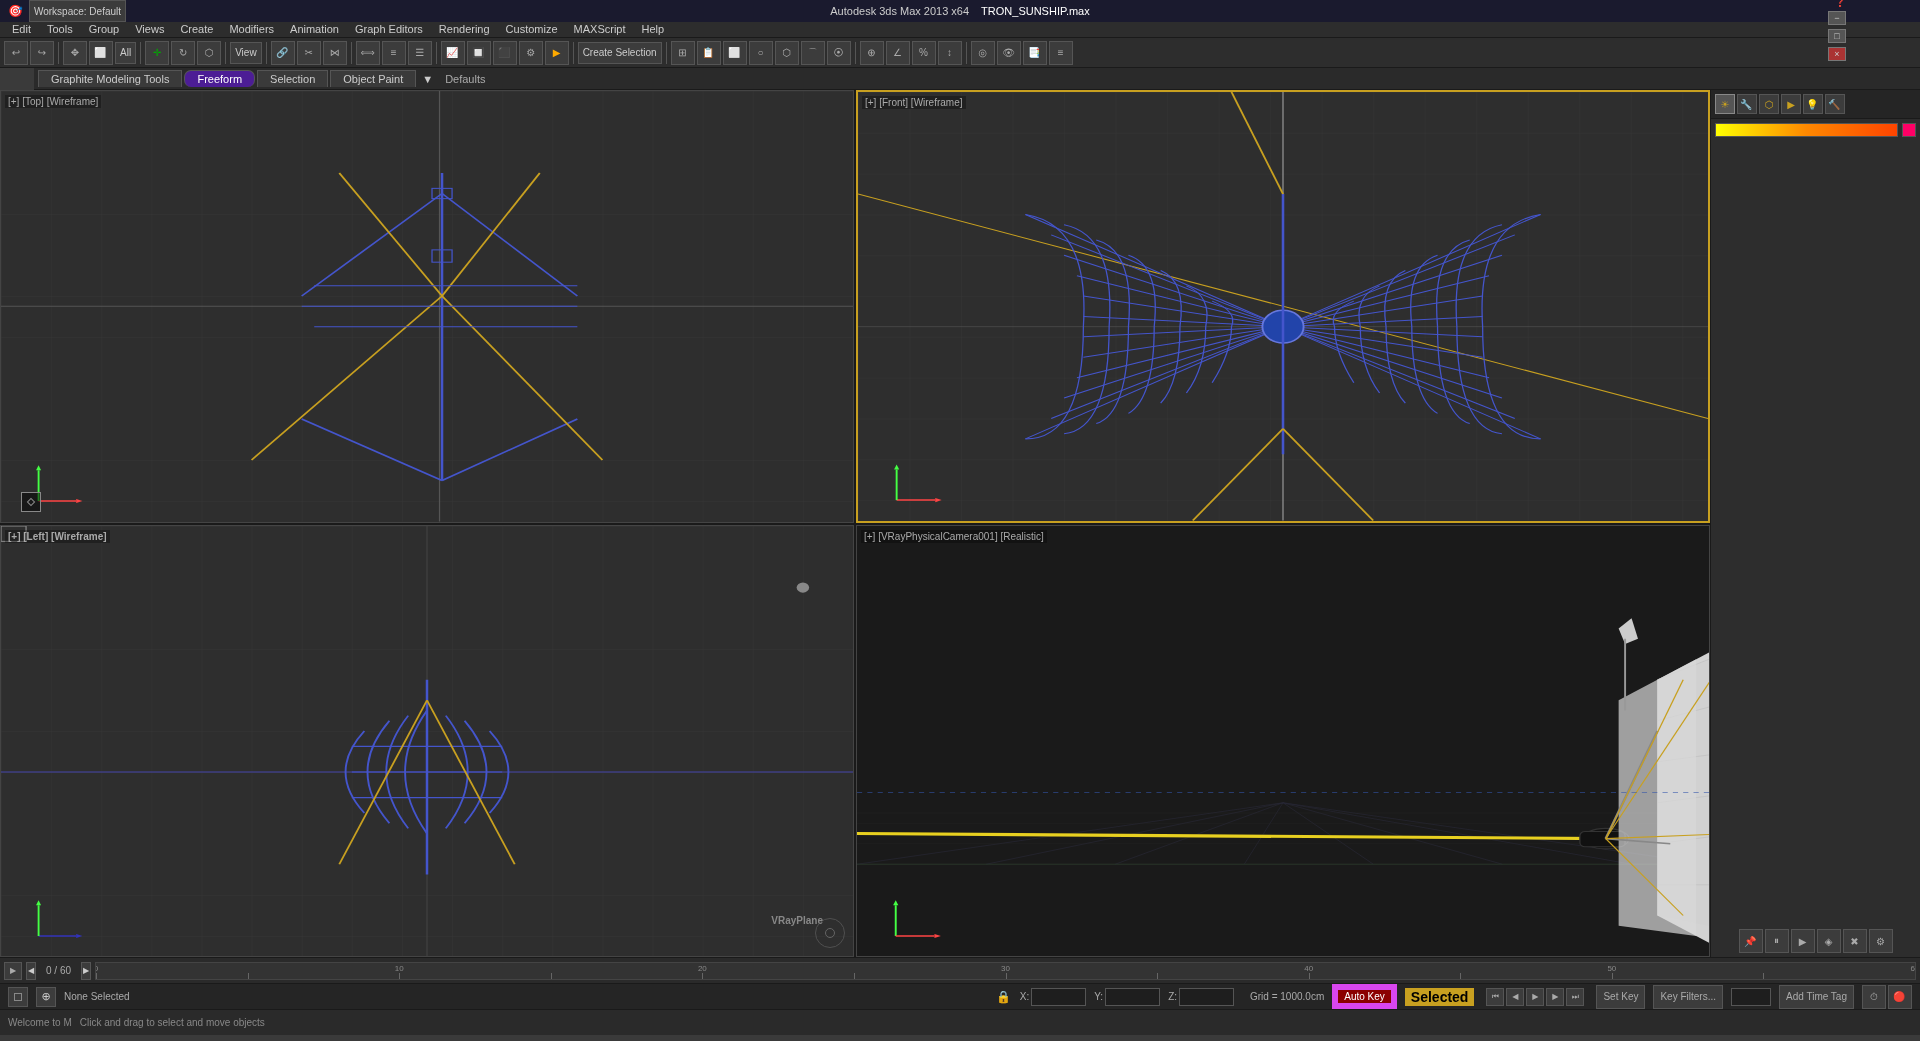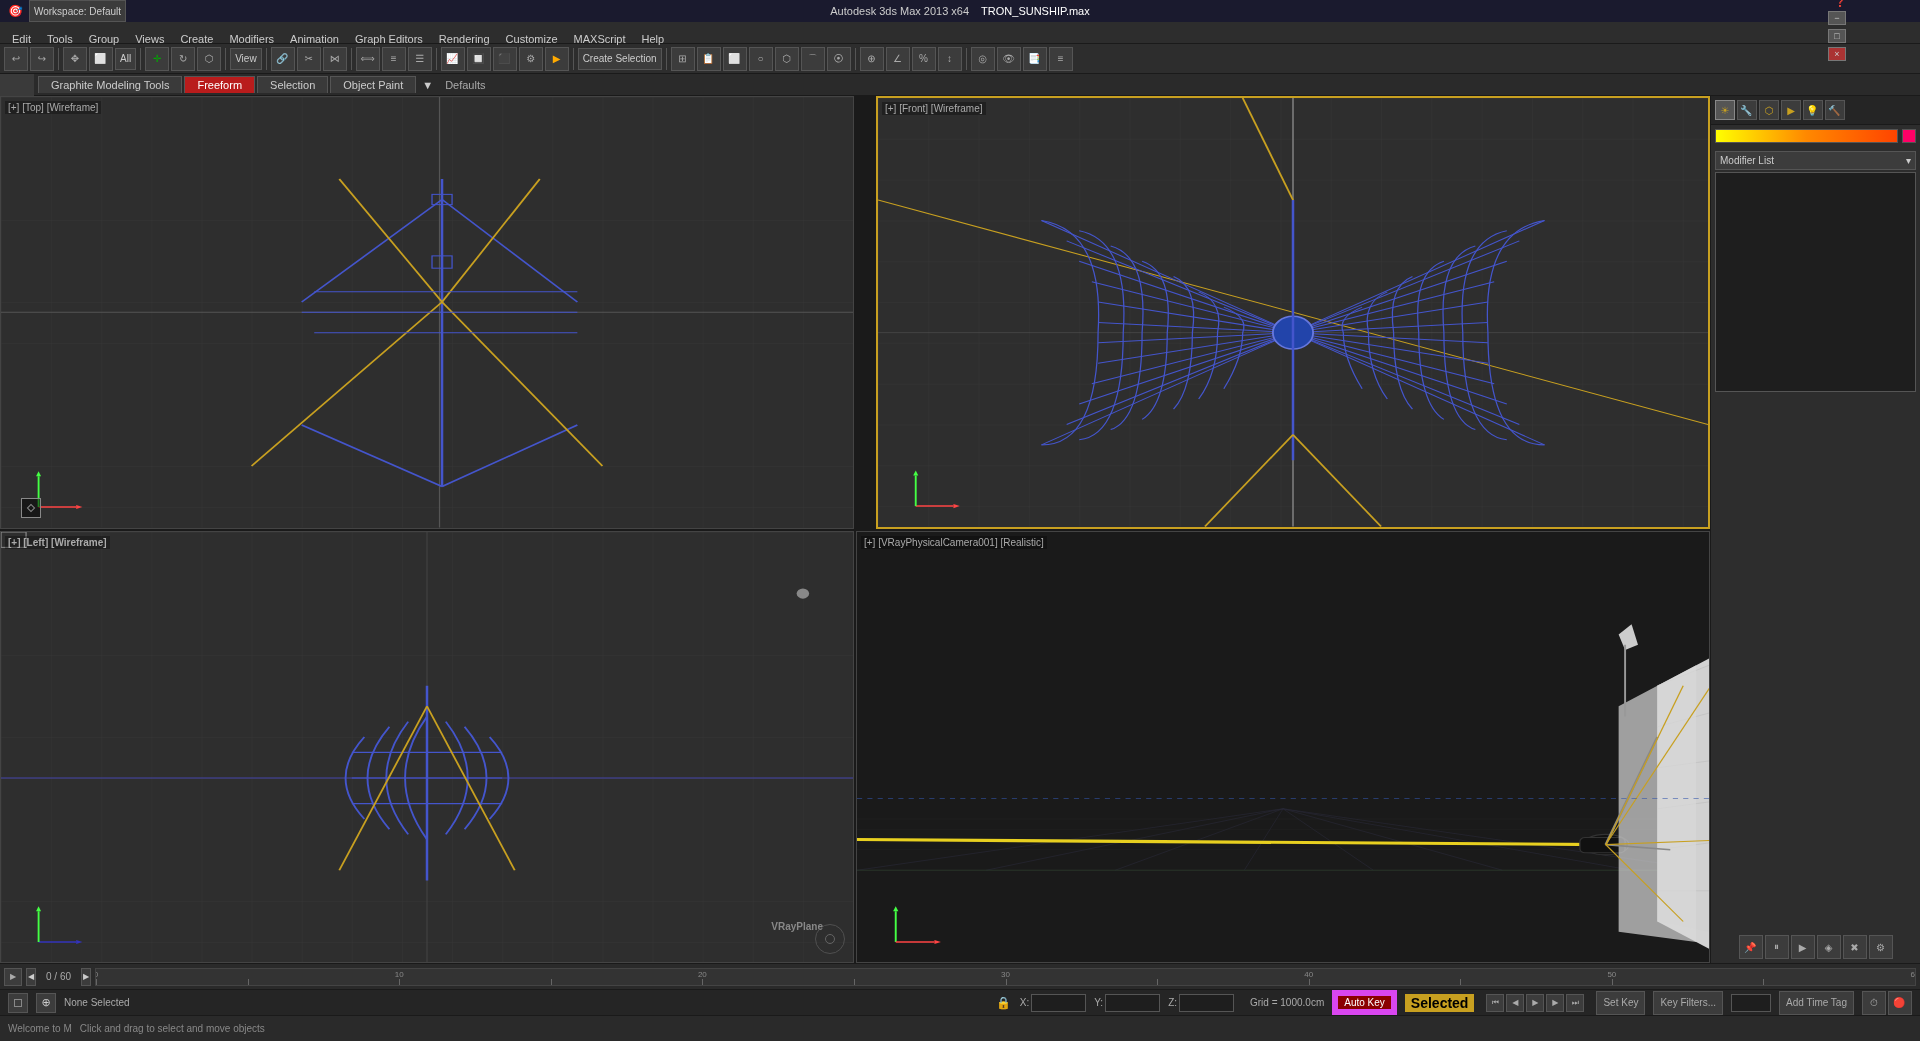--- a/index.html
+++ b/index.html
@@ -51,25 +51,25 @@
       display: inline-flex;
       align-items: center;
       justify-content: center;
       font-size: 9px;
       cursor: pointer;
       color: #ccc;
     }
 
     
     #menu-bar {
-      height: 22px;
+      height: 16px;
       background: #2d2d2d;
       display: flex;
-      align-items: flex-start;
-      padding: 9px 4px;
+      align-items: flex-end;
+      padding: 0 4px;
       border-bottom: 1px solid #1a1a1a;
     }
     .menu-item {
       padding: 2px 8px;
       cursor: pointer;
       font-size: 11px;
       color: #ccc;
     }
 
     
@@ -126,21 +126,21 @@
     .tab {
       padding: 2px 12px;
       background: #3a3a3a;
       border: 1px solid #555;
       border-bottom: none;
       cursor: pointer;
       font-size: 11px;
       color: #ccc;
       margin-right: 2px;
     }
-    .tab.active { background: #b91c1c; color: #fff; }
+    .tab.active { background: #4c1d95; color: #fff; border-radius: 7px; }
     .defaults-label {
       padding: 2px 8px;
       font-size: 11px;
       color: #aaa;
     }
 
     
     #main-content {
       display: flex;
       height: calc(1041px - 22px - 22px - 30px - 22px - 26px - 26px - 26px);
@@ -521,21 +521,21 @@
         <line x1="30" y1="400" x2="30" y2="370" stroke="#44ff44" stroke-width="1.5"></line>
         <polygon points="60,398 60,402 65,400" fill="#ff4444"></polygon>
         <polygon points="28,370 32,370 30,365" fill="#44ff44"></polygon>
       </svg>
 
       <div style="position:absolute; bottom:10px; left:20px; width:20px; height:20px; border:1px solid #888; display:flex; align-items:center; justify-content:center; background:rgba(0,0,0,0.5);">
         <div style="width:6px;height:6px;border:1px solid #888;transform:rotate(45deg);"></div>
       </div>
     </div>
 
-    <div class="viewport active" style="border:2px solid #c8a020; position:relative; background:#2e2e2e; overflow:hidden;margin-left:20px;">
+    <div class="viewport active" style="border:2px solid #c8a020; position:relative; background:#2e2e2e; overflow:hidden;">
       <div class="viewport-label">[+] [Front] [Wireframe]</div>
 
       <div style="position:absolute;top:4px;right:4px;width:40px;height:20px;background:#888;opacity:0.5;"></div>
       <svg class="vp-svg" viewBox="0 0 660 420" preserveAspectRatio="none">
         <defs>
           <pattern id="grid2" width="40" height="40" patternUnits="userSpaceOnUse">
             <path d="M 40 0 L 0 0 0 40" fill="none" stroke="#3a3a3a" stroke-width="0.5"></path>
           </pattern>
         </defs>
         <rect width="660" height="420" fill="#2e2e2e"></rect>
@@ -728,27 +728,20 @@
       <div class="right-tab-btn">▶</div>
       <div class="right-tab-btn">💡</div>
       <div class="right-tab-btn">🔨</div>
     </div>
 
     <div style="display:flex; align-items:center; padding:4px; gap:4px;">
       <div style="flex:1;height:14px;background:linear-gradient(to right,#ff0,#ff8800,#ff4400);border:1px solid #555;"></div>
       <div style="width:14px;height:14px;background:#ff0066;border:1px solid #555;"></div>
     </div>
 
-    <div id="modifier-section">
-      <div class="modifier-header">
-        <span>Modifier List</span>
-        <span>▾</span>
-      </div>
-      <div class="modifier-list-area"></div>
-    </div>
 
     <div style="display:flex; align-items:center; justify-content:center; padding:4px; gap:2px; margin-top:auto;">
       <button class="tool-btn" title="Pin Stack">📌</button>
       <button class="tool-btn" title="Show Result">⏸</button>
       <button class="tool-btn" title="Show End Result">▶</button>
       <button class="tool-btn" title="Make Unique">◈</button>
       <button class="tool-btn" title="Remove Modifier">✖</button>
       <button class="tool-btn" title="Configure Modifier Sets">⚙</button>
     </div>
   </div>

